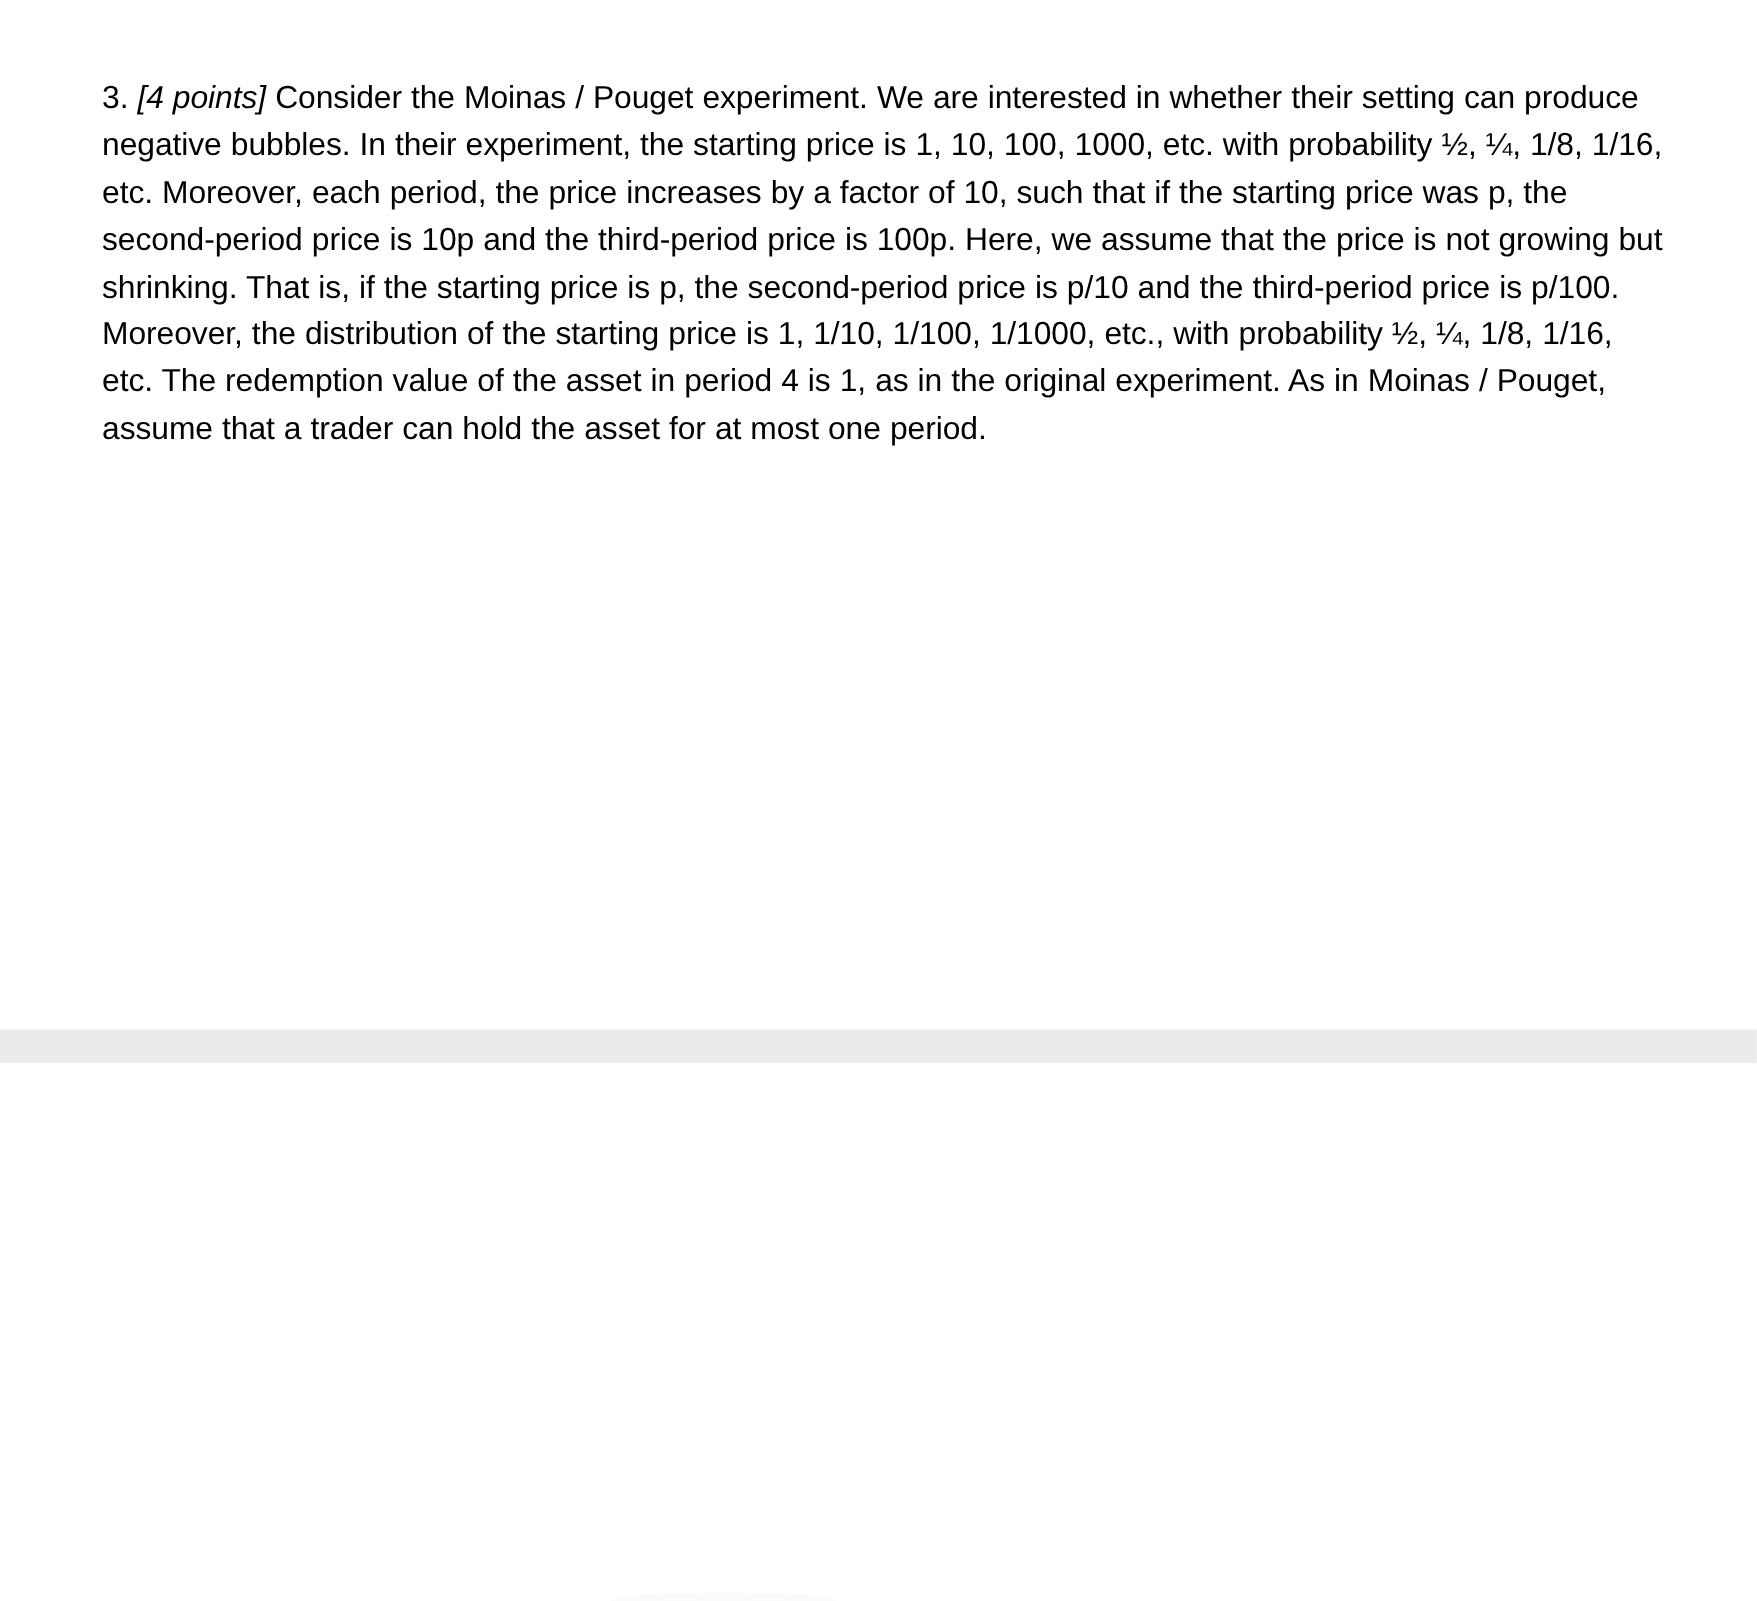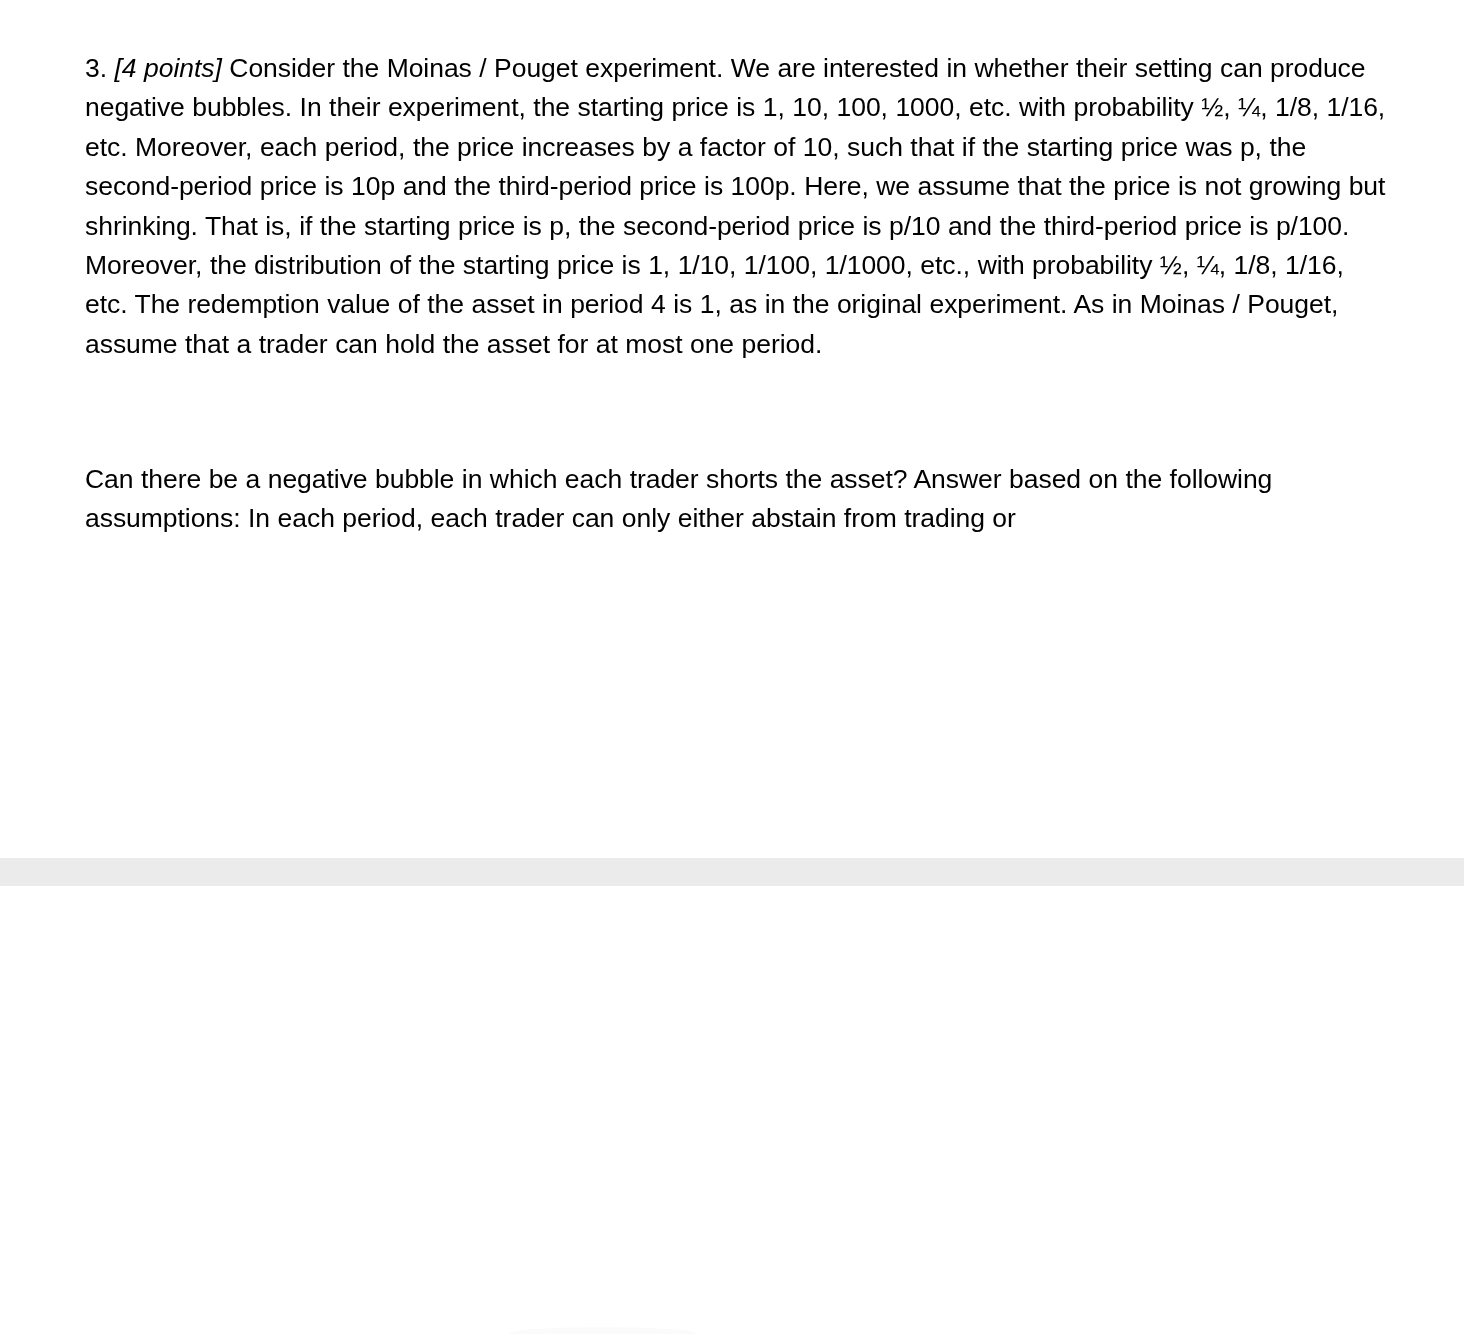--- a/index.html
+++ b/index.html
@@ -22,21 +22,21 @@
   }
   
   .page {
     position: absolute;
     left: 0;
     width: 1464px;
     background: #ffffff;
     box-sizing: border-box;
   }
   .page-one {
-    top: 3px;
+    top: 16px;
     height: 754px;
     padding: 0;
   }
   .page-two {
     top: 886px;
     height: 448px;
   }
   .page-gap {
     position: absolute;
     left: 0;
@@ -74,21 +74,20 @@
 </head>
 <body>
 
 <div class="doc-viewer">
 
   <div class="page page-one">
     <div class="text-block para-1">
       <span>3.</span><span> </span><span class="italic">[4 points]</span><span> Consider the Moinas / Pouget experiment. We are interested in whether their setting can produce negative bubbles. In their experiment, the starting price is 1, 10, 100, 1000, etc. with probability ½, ¼, 1/8, 1/16, etc. Moreover, each period, the price increases by a factor of 10, such that if the starting price was p, the second-period price is 10p and the third-period price is 100p. Here, we assume that the price is not growing but shrinking. That is, if the starting price is p, the second-period price is p/10 and the third-period price is p/100. Moreover, the distribution of the starting price is 1, 1/10, 1/100, 1/1000, etc., with probability ½, ¼, 1/8, 1/16, etc. The redemption value of the asset in period 4 is 1, as in the original experiment. As in Moinas / Pouget, assume that a trader can hold the asset for at most one period.</span>
     </div>
 
-    <div class="text-block para-2">Can there be a negative bubble in which each trader shorts the asset? Answer based on the following assumptions: In each period, each trader can only either abstain from trading or</div>
   </div>
 
   <div class="page-gap"></div>
 
   <div class="page page-two">
     
   </div>
 
   <div class="scroll-hint"></div>
 

